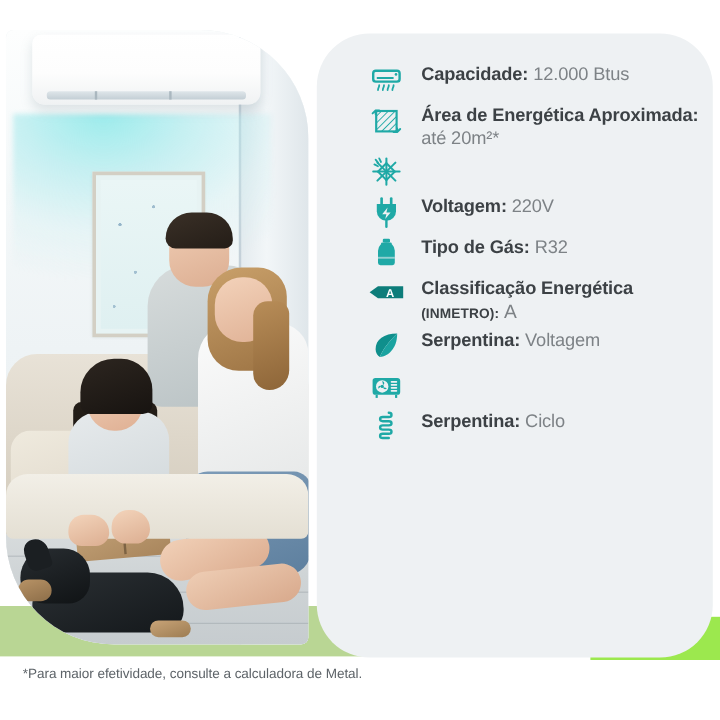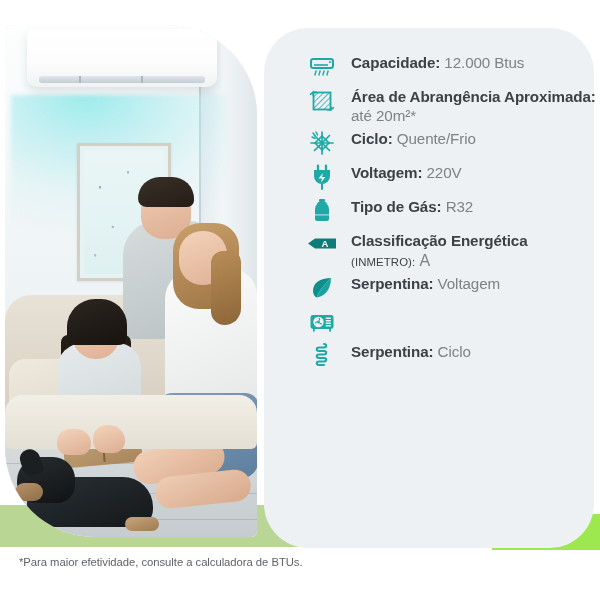--- a/index.html
+++ b/index.html
@@ -257,21 +257,21 @@
   }
   .spec-icon svg{display:block;}
   .spec-text{
     font-size:15.2px;line-height:1.22;
     color:#7d8286;
     padding-top:3px;
     letter-spacing:-.1px;
   }
   .spec-text b{color:#3c4145;font-weight:bold;}
   .spec-text .small{
-    font-size:11.4px;font-weight:normal;color:#3c4145;letter-spacing:.1px;
+    font-size:11.4px;font-weight:bold;color:#3c4145;letter-spacing:.1px;
   }
   .spec-text .val-a{font-size:16px;color:#7d8286;}
 
   
   .footnote{
     position:absolute;left:19px;top:556px;
     font-size:11.3px;color:#5d6368;letter-spacing:-.05px;
   }
 </style>
 </head>
@@ -363,21 +363,21 @@
               <pattern id="hatch" width="4" height="4" patternUnits="userSpaceOnUse" patternTransform="rotate(45)">
                 <line x1="0" y1="0" x2="0" y2="4" stroke="#1fa9a6" stroke-width="1.5"></line>
               </pattern>
             </defs>
             <rect x="6.5" y="6.5" width="17" height="17" fill="url(#hatch)" stroke="#1fa9a6" stroke-width="1.8"></rect>
             <path d="M6 6l-2.5 2.5M6 6v3M6 6h3" stroke="#1fa9a6" stroke-width="1.6" fill="none" stroke-linecap="round"></path>
             <path d="M24 24l2.5-2.5M24 24v-3M24 24h-3" stroke="#1fa9a6" stroke-width="1.6" fill="none" stroke-linecap="round"></path>
           </svg>
         </span>
         <span class="spec-text">
-          <b>Área de Abrangência Aproximada:</b>
+          <b>Área de Energética Aproximada:</b>
           <span>até 20m²*</span>
         </span>
       </div>
 
       <div class="spec-row">
         <span class="spec-icon">
           <svg width="30" height="30" viewBox="0 0 30 30">
             <g stroke="#1fa9a6" stroke-width="1.7" stroke-linecap="round">
               <line x1="15" y1="4" x2="15" y2="26"></line>
               <line x1="4" y1="15" x2="26" y2="15"></line>
@@ -392,24 +392,20 @@
               <line x1="22" y1="15" x2="19" y2="12"></line>
                 <line x1="22" y1="15" x2="19" y2="18"></line>
             </g>
             <g stroke="#1fa9a6" stroke-width="1.5" stroke-linecap="round">
               <line x1="9" y1="4" x2="10.5" y2="7"></line>
                 <line x1="5" y1="9" x2="8" y2="10.5"></line>
               <line x1="6" y1="5" x2="8" y2="7.5"></line>
             </g>
           </svg>
         </span>
-        <span class="spec-text">
-          <b>Ciclo:</b>
-          <span>Quente/Frio</span>
-        </span>
       </div>
 
       <div class="spec-row">
         <span class="spec-icon">
           <svg width="30" height="30" viewBox="0 0 30 30">
             <line x1="11" y1="3.5" x2="11" y2="8" stroke="#1fa9a6" stroke-width="2.2" stroke-linecap="round"></line>
             <line x1="19" y1="3.5" x2="19" y2="8" stroke="#1fa9a6" stroke-width="2.2" stroke-linecap="round"></line>
             <path d="M7 8h16v6a8 8 0 0 1-16 0z" fill="#1fa9a6"></path>
             <path d="M16 11l-4.5 5.5H15l-1 4 4.5-5.5H15z" fill="#eef1f3"></path>
             <line x1="15" y1="22" x2="15" y2="27" stroke="#1fa9a6" stroke-width="2" stroke-linecap="round"></line>
@@ -495,15 +491,15 @@
         </span>
         <span class="spec-text">
           <b>Serpentina:</b>
           <span>Ciclo</span>
         </span>
       </div>
 
     </div>
   </div>
 
-  <div class="footnote">*Para maior efetividade, consulte a calculadora de BTUs.</div>
+  <div class="footnote">*Para maior efetividade, consulte a calculadora de Metal.</div>
 
 </div>
 
 </body></html>

